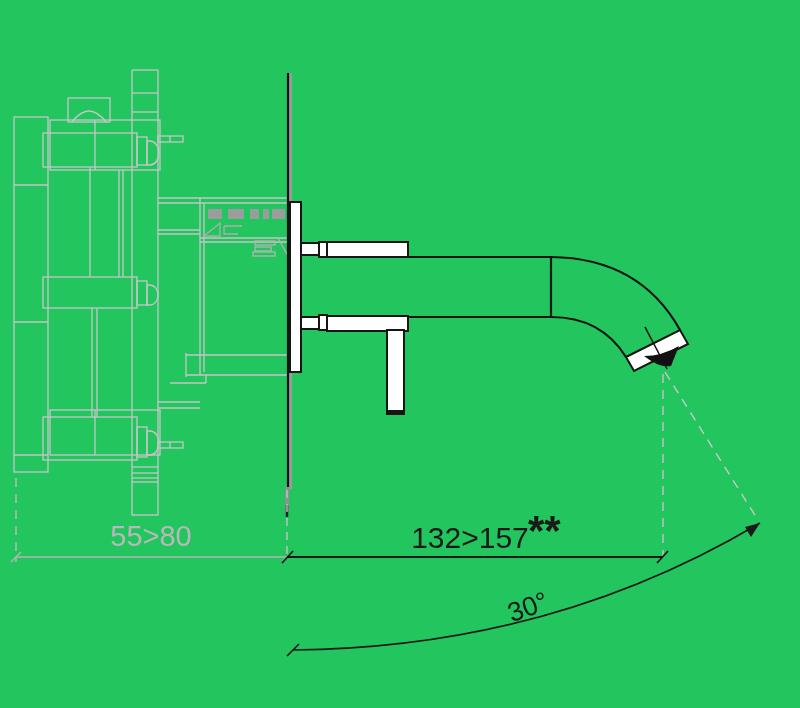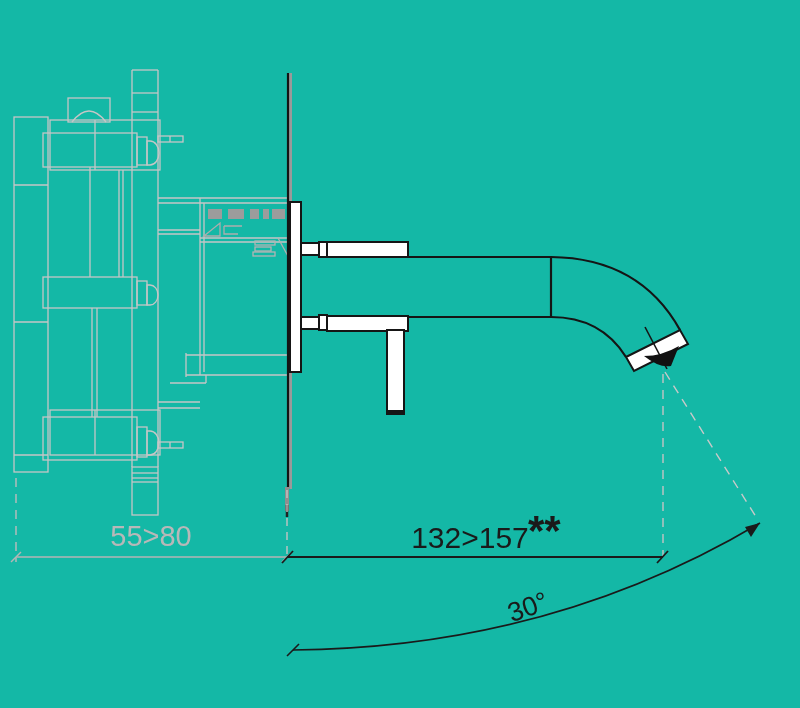--- a/index.html
+++ b/index.html
@@ -1,17 +1,17 @@
 <!DOCTYPE html>
 <html><head>
 <meta charset="utf-8">
 <style>
   html,body{margin:0;padding:0;background:#ffffff;}
   .stage{
-    position:relative;width:800px;height:708px;background:#14b8a6;overflow:hidden;
+    position:relative;width:800px;height:708px;background:#22c55e;overflow:hidden;
     font-family:"Liberation Sans","DejaVu Sans",sans-serif;
   }
   svg{display:block;}
   text{font-family:"Liberation Sans","DejaVu Sans",sans-serif;}
 </style>
 </head>
 <body>
 
 <div class="stage">
 <svg width="800" height="708" viewBox="0 0 800 708">

